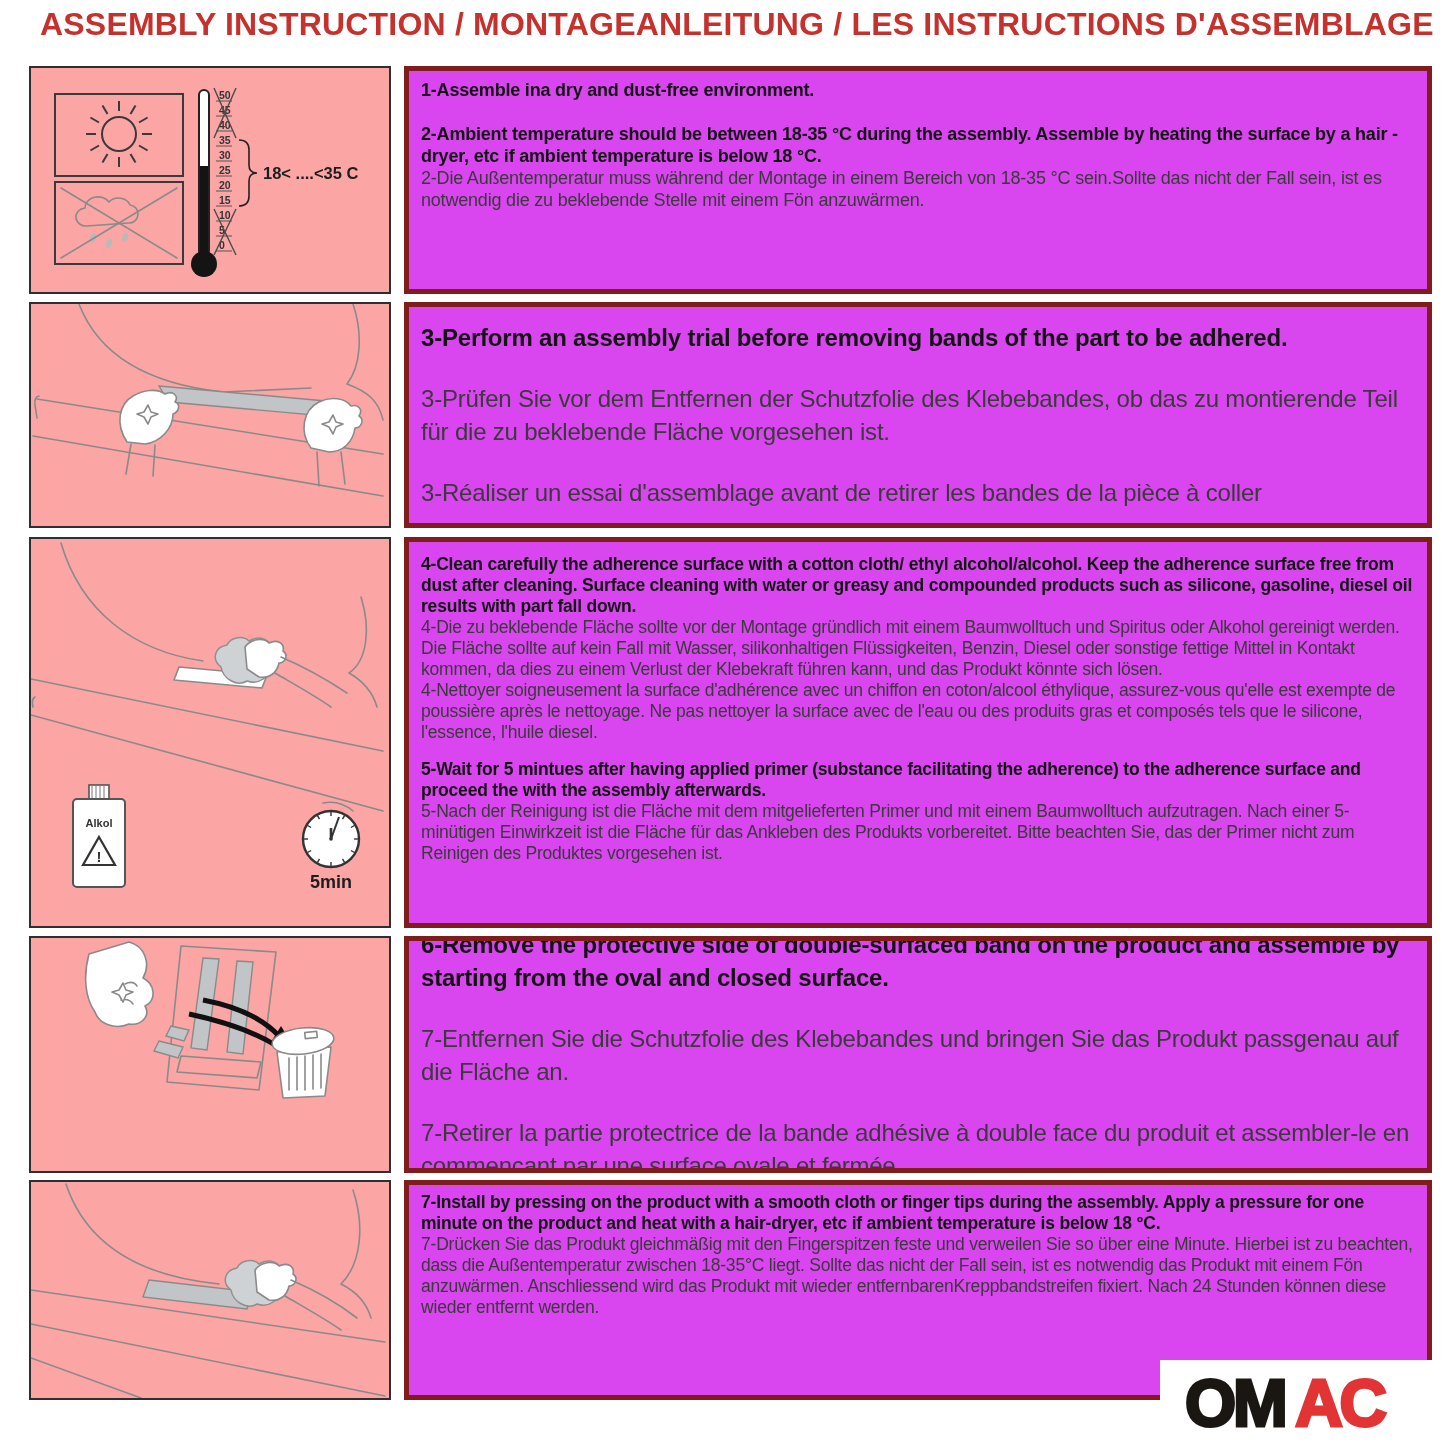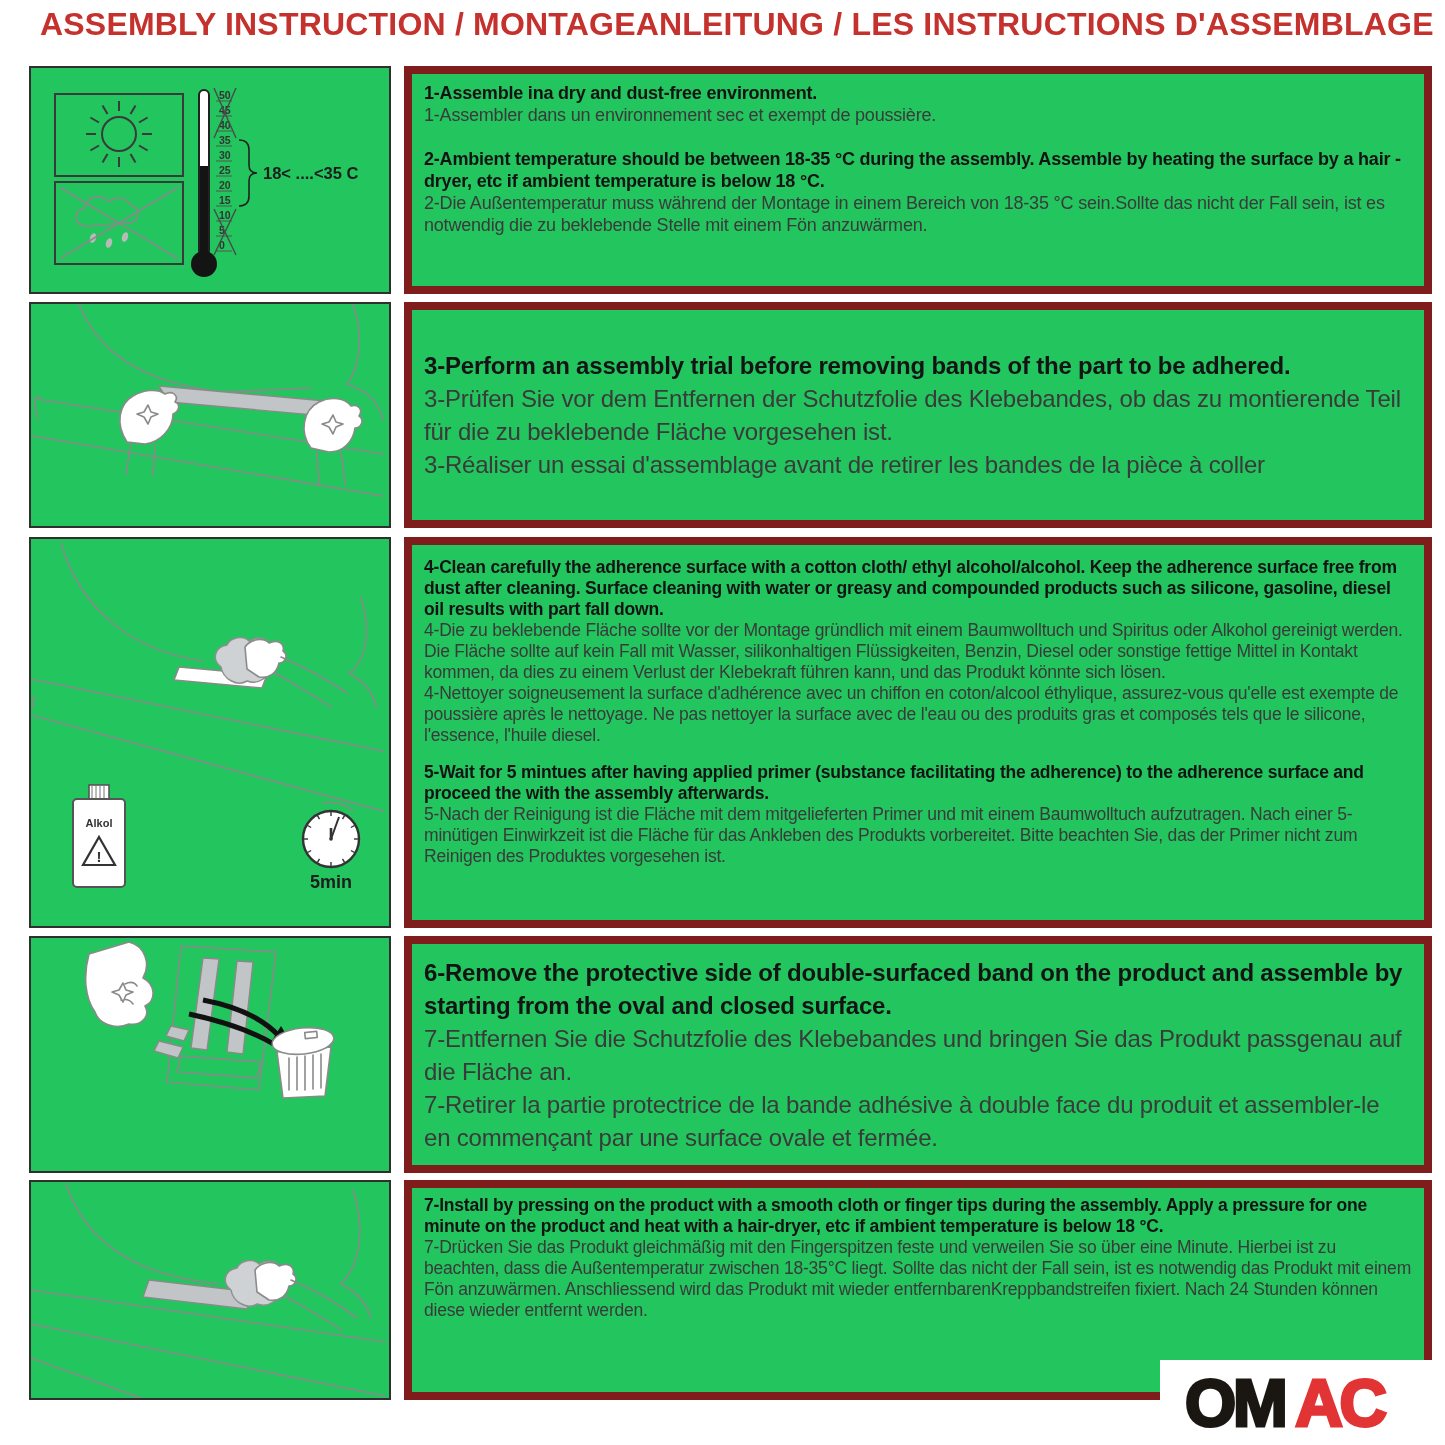--- a/index.html
+++ b/index.html
@@ -8,28 +8,28 @@
     font-family:"Liberation Sans", sans-serif;color:#1c1c1c;overflow:hidden;
   }
   .title{
     position:absolute;left:40px;top:6px;width:1392px;
     font-size:32px;font-weight:bold;letter-spacing:.2px;color:var(--accent-red,#c5322e);
     white-space:nowrap;
   }
   .row{position:absolute;left:0;width:1445px;}
   .ibox{
     position:absolute;left:29px;width:362px;top:0;bottom:0;
-    border:2px solid #2f2f2f;background:#22c55e;box-sizing:border-box;overflow:hidden;
+    border:2px solid #2f2f2f;background:#fca5a5;box-sizing:border-box;overflow:hidden;
   }
   .tbox{
     position:absolute;left:404px;width:1028px;top:0;bottom:0;
-    border:8px solid #7f1d1d;background:#22c55e;box-sizing:border-box;overflow:hidden;
+    border:5px solid #7f1d1d;background:#d946ef;box-sizing:border-box;overflow:hidden;
     padding:8px 12px;
   }
-  .tbox.center{display:flex;flex-direction:column;justify-content:center;}
+  .tbox.center{display:flex;flex-direction:column;justify-content:center;gap:28px;}
   p{margin:0;}
   .en{font-weight:bold;color:#141414;}
   .de,.fr{color:#3a3a3a;}
   .sz-s{font-size:18px;line-height:22px;letter-spacing:-.2px;}
   .sz-xs{font-size:17.5px;line-height:21px;letter-spacing:-.2px;}
   .sz-l{font-size:24px;line-height:33px;letter-spacing:-.2px;}
   .gap{margin-top:22px;}
   .gap-s{margin-top:16px;}
   svg{display:block;}
   .ln{fill:none;stroke:#3a3a3a;stroke-width:2;}
@@ -119,21 +119,20 @@
           <line x1="183" y1="141" x2="205" y2="187"></line>
             <line x1="205" y1="141" x2="183" y2="187"></line>
         </g>
         <path d="M208,72 Q218,72 218,82 L218,97 Q218,105 226,105 Q218,105 218,113 L218,128 Q218,138 208,138" fill="none" stroke="#222" stroke-width="1.6"></path>
         <text x="232" y="111" font-size="16.5" font-weight="bold" fill="#1d1d1d">18&lt; ....&lt;35 C</text>
       </g>
     </svg>
   </div>
   <div class="tbox">
     <p class="en sz-s">1-Assemble ina dry and dust-free environment.</p>
-    <p class="fr sz-s">1-Assembler dans un environnement sec et exempt de poussière.</p>
     <p class="en sz-s gap">2-Ambient temperature should be between 18-35 °C  during the assembly. Assemble by heating the surface by a hair -dryer, etc if ambient temperature is below 18 °C.</p>
     <p class="de sz-s">2-Die Außentemperatur muss während der Montage in einem Bereich von 18-35 °C  sein.Sollte das nicht der Fall sein, ist es notwendig die zu beklebende Stelle mit einem Fön anzuwärmen.</p>
   </div>
 </div>
 
 <div class="row" style="top:302px;height:226px;">
   <div class="ibox">
     <svg width="358" height="222" viewBox="0 0 358 222">
       <path class="art" d="M48,0 C68,52 118,80 192,88"></path>
       <path class="art" d="M322,0 C332,30 330,62 316,80 C338,88 348,98 352,116"></path>

